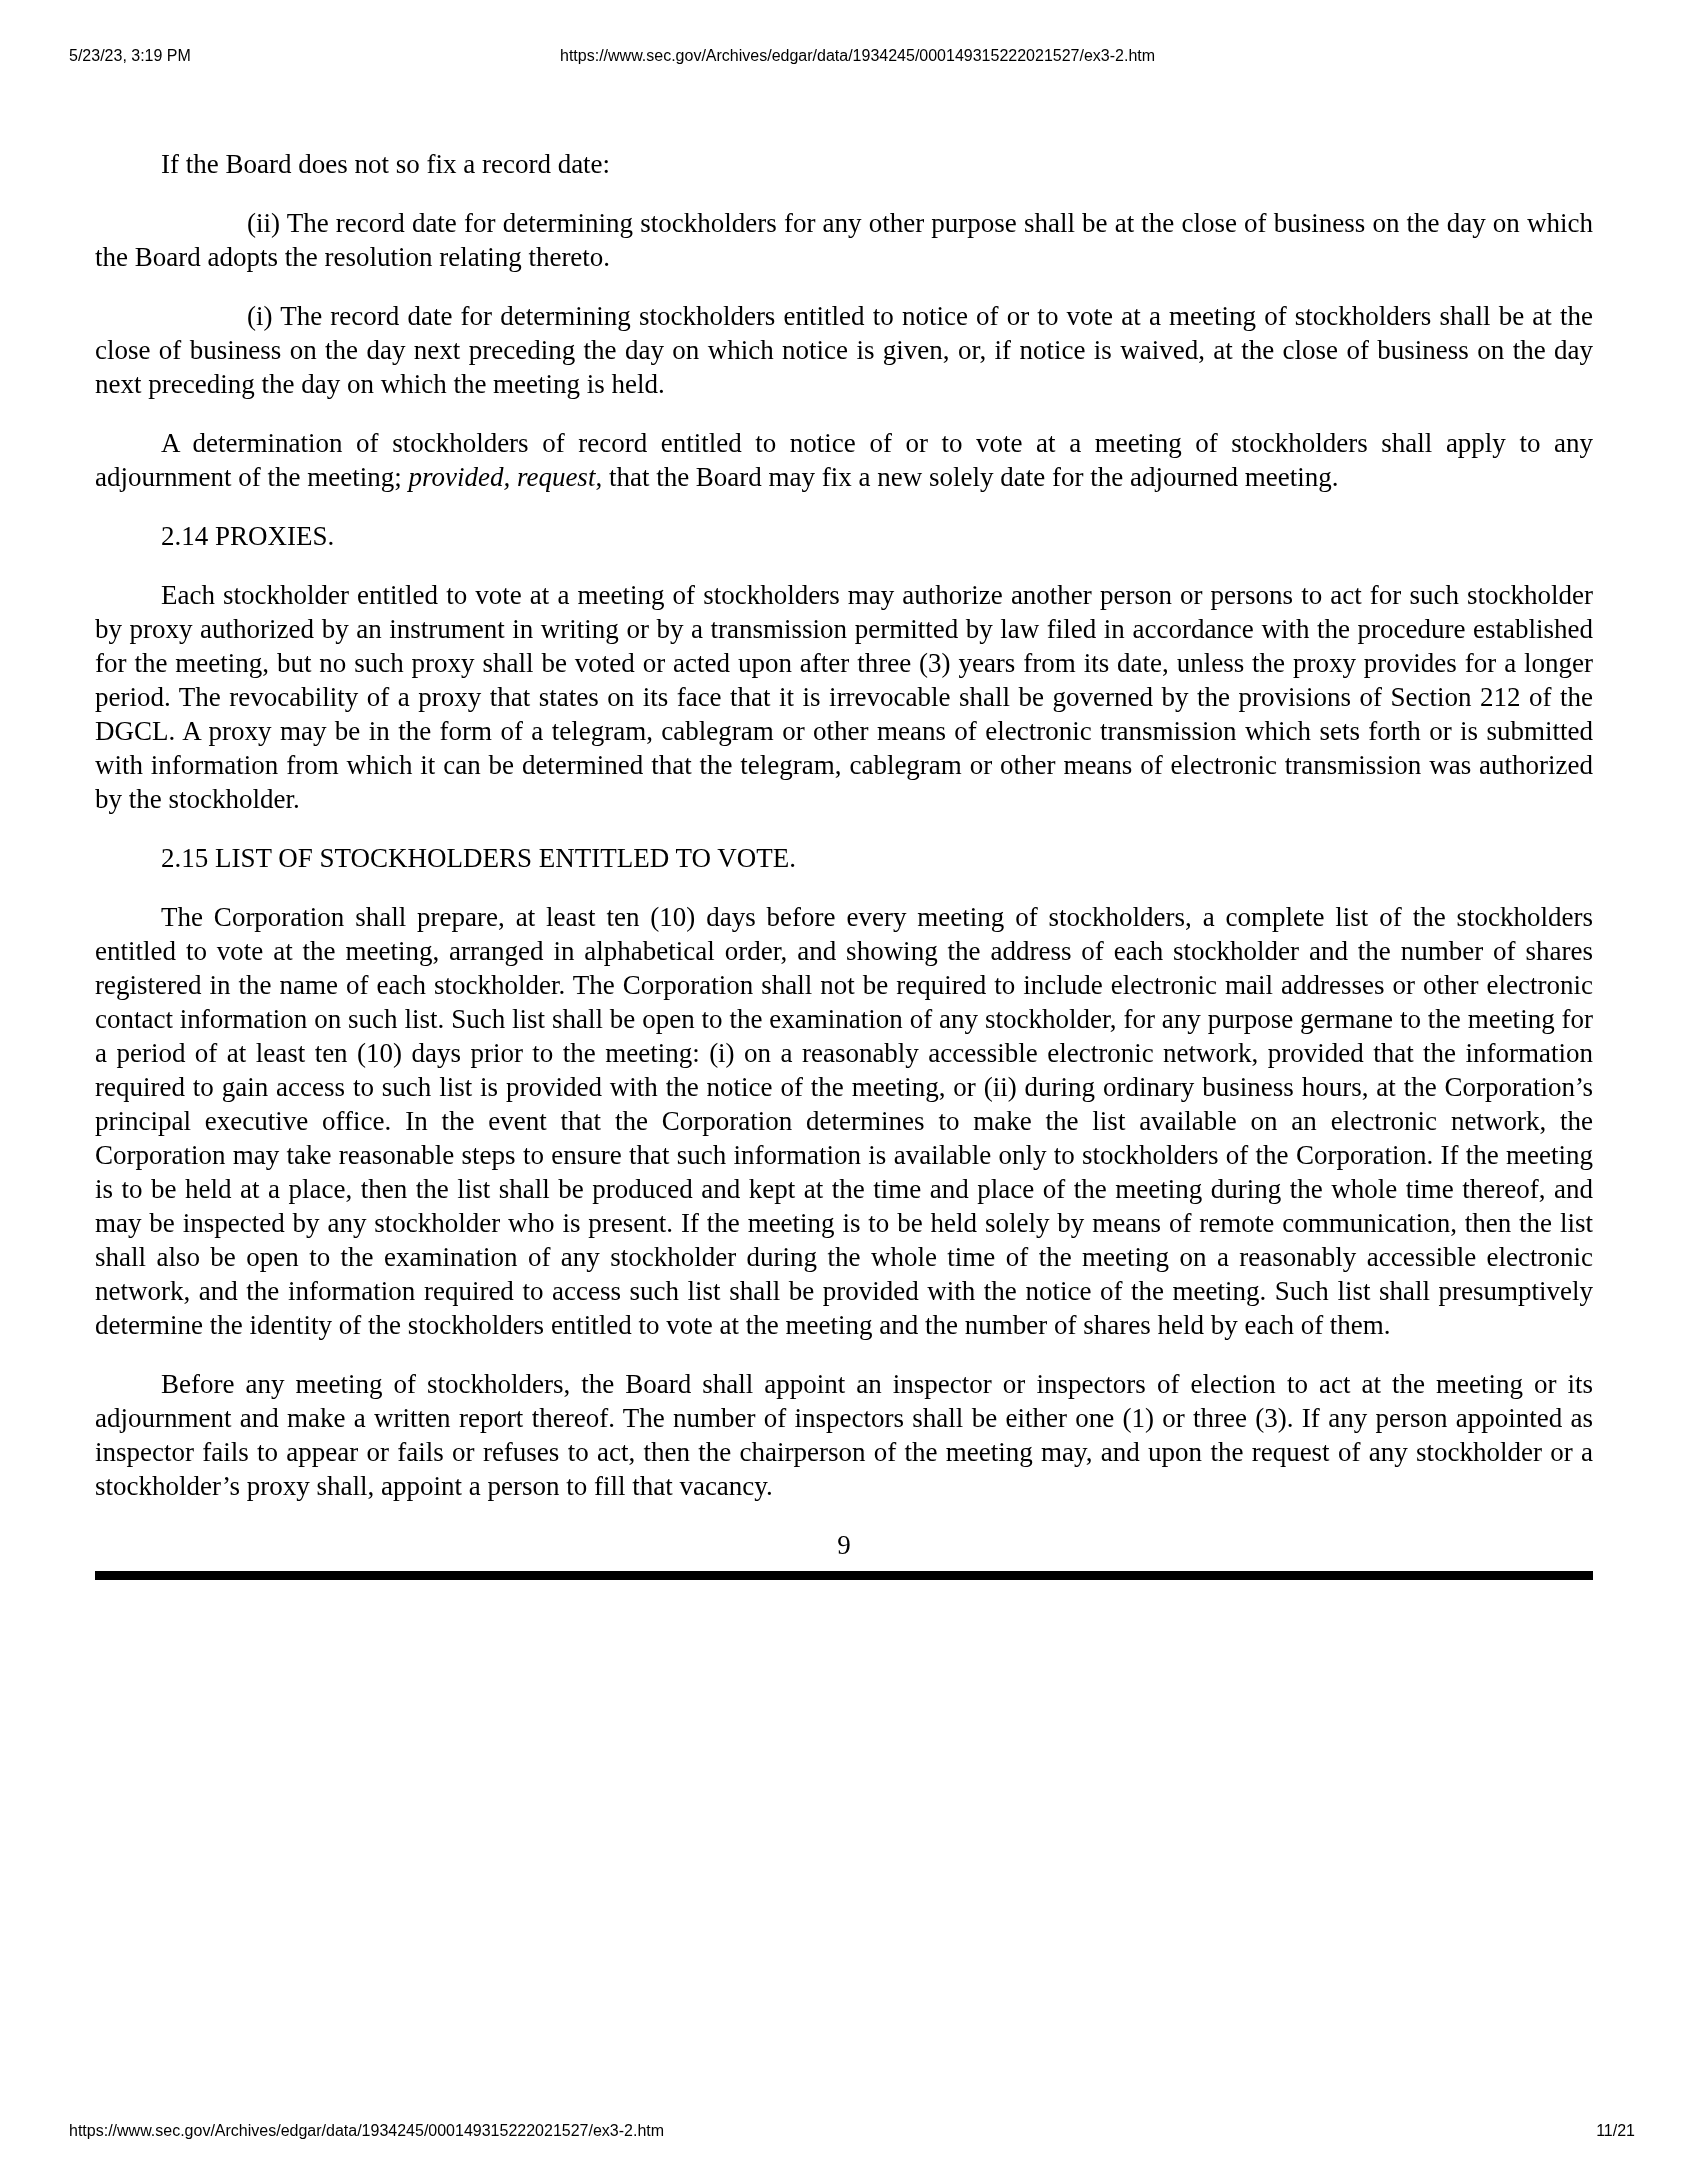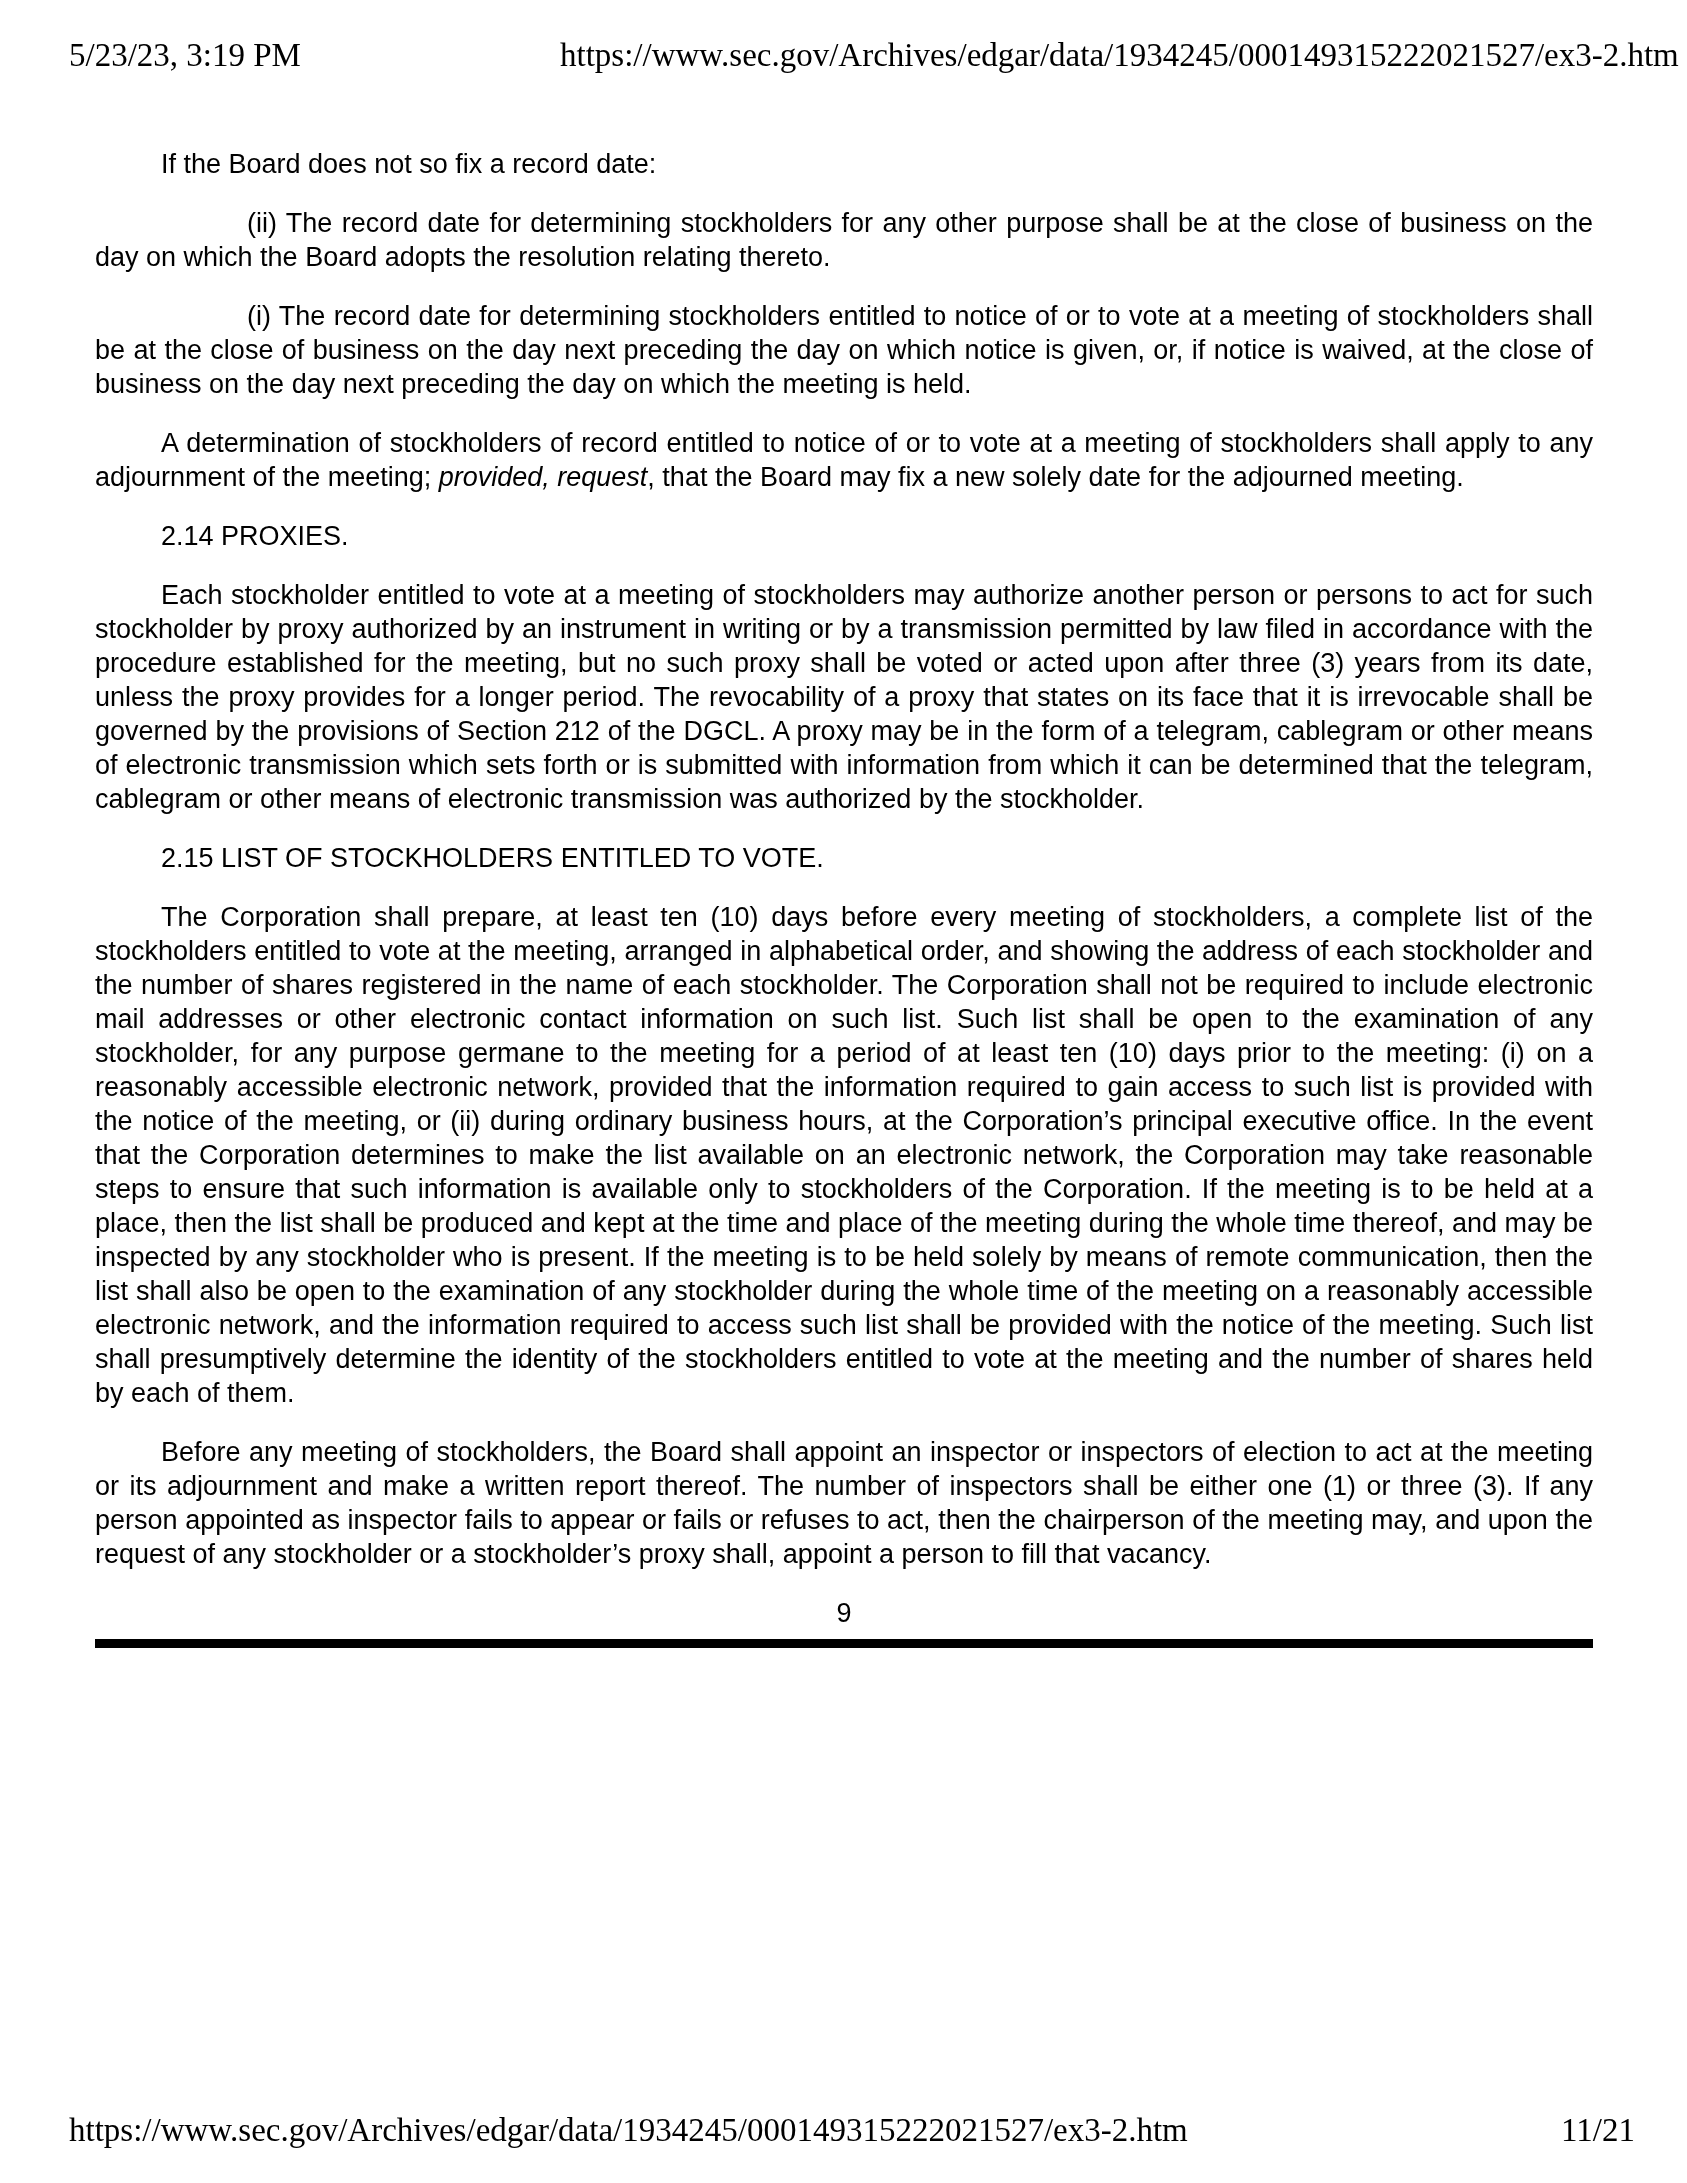--- a/index.html
+++ b/index.html
@@ -12,38 +12,38 @@
     position: relative;
     width: 1687px;
     height: 2183px;
     background: #ffffff;
     overflow: hidden;
     color: #000000;
   }
   
   .print-meta {
     position: absolute;
-    font-family: Liberation Serif, serif;
-    font-size: 33px;
+    font-family: Liberation Sans, sans-serif;
+    font-size: 16px;
     line-height: 29px;
     color: #000000;
     white-space: nowrap;
   }
   .header-date { left: 69px; top: 41px; }
   .header-url  { left: 560px; top: 41px; }
   .footer-url  { left: 69px; top: 2116px; }
   .footer-page { right: 52px; top: 2116px; }
 
   
   .doc-content {
     position: absolute;
     left: 95px;
     top: 122px;
     width: 1498px;
-    font-family: Liberation Sans, sans-serif;
+    font-family: Liberation Serif, serif;
     font-size: 27px;
     line-height: 34px;
     text-align: justify;
     color: #000000;
   }
   .doc-content p {
     margin: 25px 0;
   }
   p.indent-1 { text-indent: 66px; }
   p.indent-2 { text-indent: 152px; }

